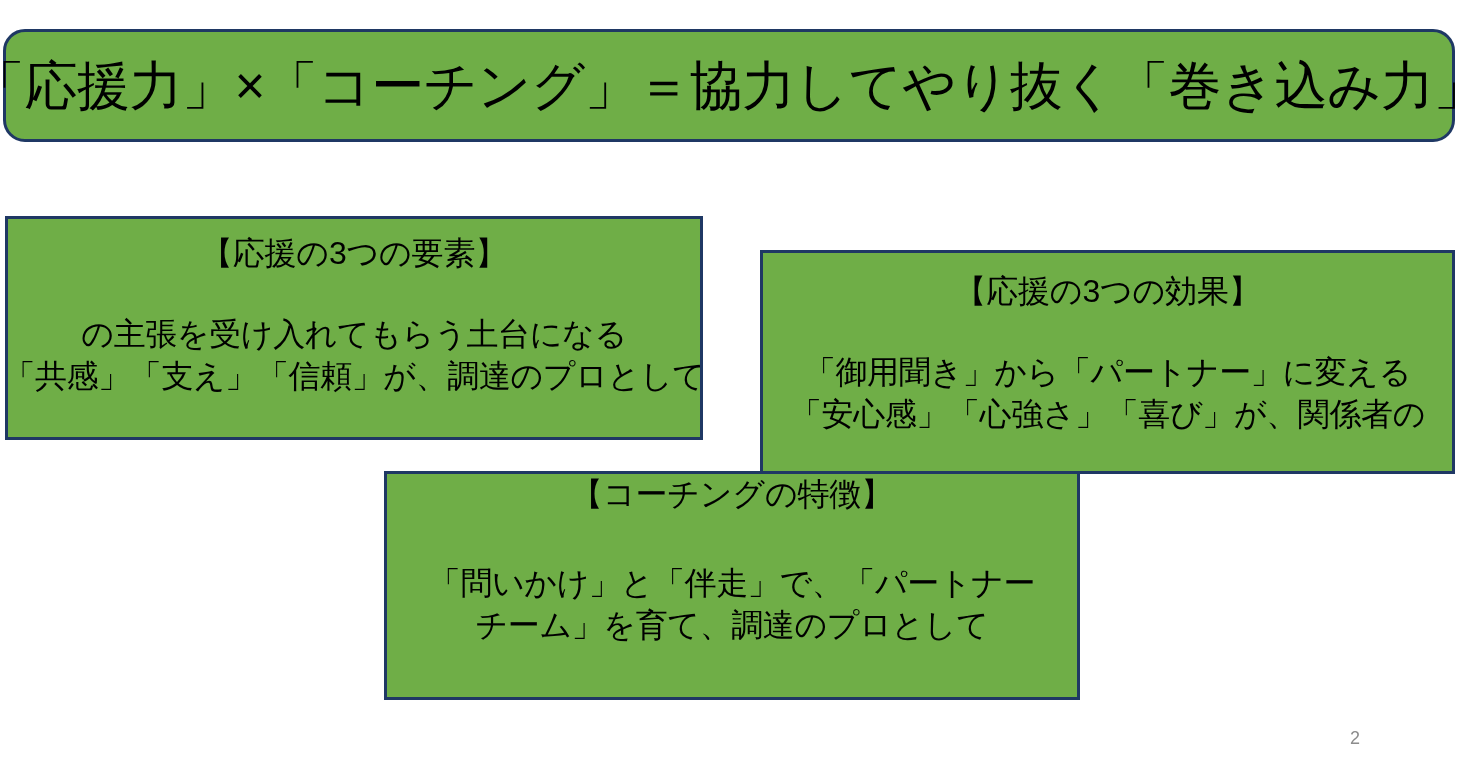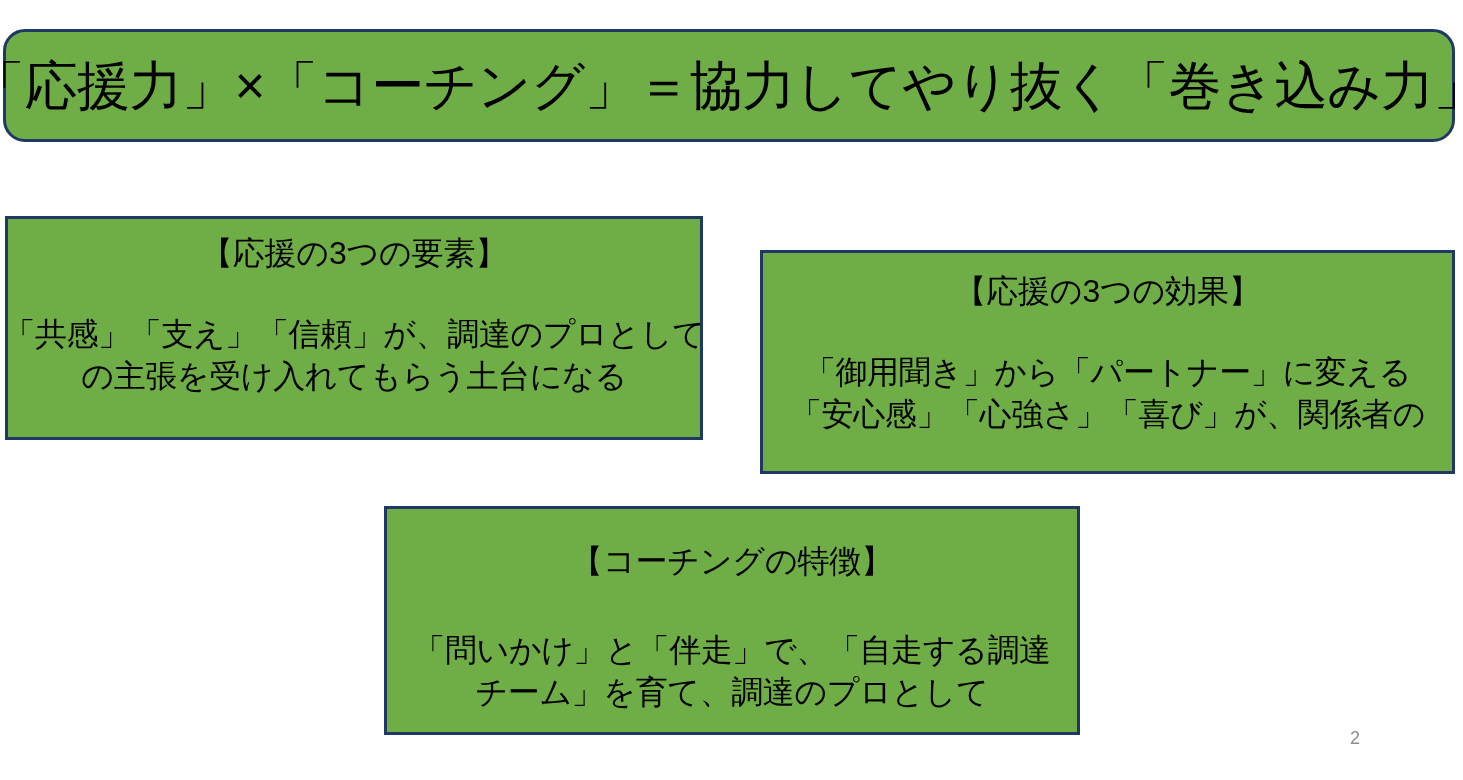--- a/index.html
+++ b/index.html
@@ -89,24 +89,23 @@
     top: 216px;
     width: 695px;
     height: 224px;
     padding-top: 18px;
     margin-top: 34px;
   }
   #box-effects .box-body { margin-top: 40px; }
 
   #box-coaching {
     left: 384px;
-    top: 506px;
+    top: 471px;
     width: 696px;
     height: 229px;
-    padding-top: 32px;
   }
   #box-coaching .box-body { margin-top: 48px; }
 
   
   #page-number {
     position: absolute;
     left: 1350px;
     top: 728px;
     width: 40px;
     text-align: left;
@@ -119,36 +118,36 @@
 
 <div id="slide">
 
   <div id="title-banner">
     <div id="title-text">「応援力」×「コーチング」＝協力してやり抜く「巻き込み力」</div>
   </div>
 
   <div id="box-elements" class="content-box">
     <div class="box-heading">【応援の3つの要素】</div>
     <div class="box-body">
+      <span>の主張を受け入れてもらう土台になる</span>
       <span>「共感」「支え」「信頼」が、調達のプロとして</span>
-      <span>の主張を受け入れてもらう土台になる</span>
     </div>
   </div>
 
   <div id="box-effects" class="content-box">
     <div class="box-heading">【応援の3つの効果】</div>
     <div class="box-body">
       <span>「御用聞き」から「パートナー」に変える</span>
       <span>「安心感」「心強さ」「喜び」が、関係者の</span>
     </div>
   </div>
 
   <div id="box-coaching" class="content-box">
     <div class="box-heading">【コーチングの特徴】</div>
     <div class="box-body">
-      <span>「問いかけ」と「伴走」で、「自走する調達</span>
+      <span>「問いかけ」と「伴走」で、「パートナー</span>
       <span>チーム」を育て、調達のプロとして</span>
     </div>
   </div>
 
   <div id="page-number">2</div>
 
 </div>
 
 </body></html>

